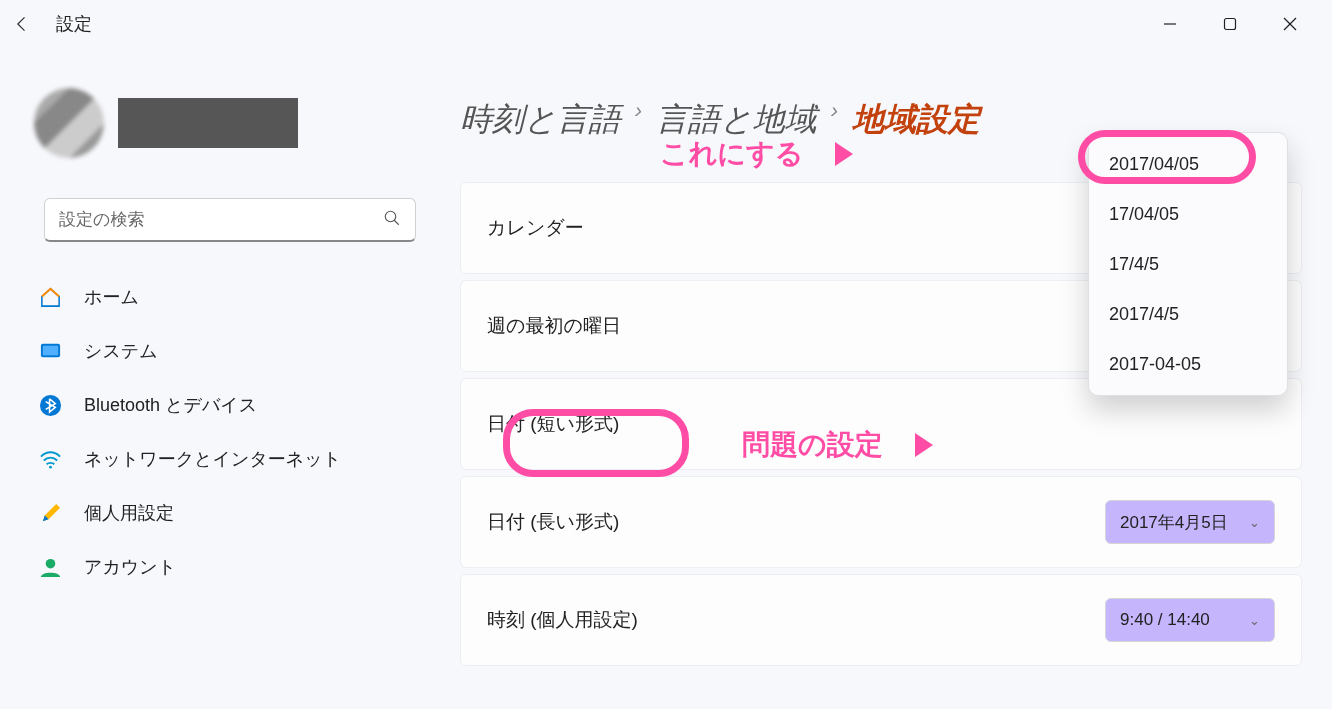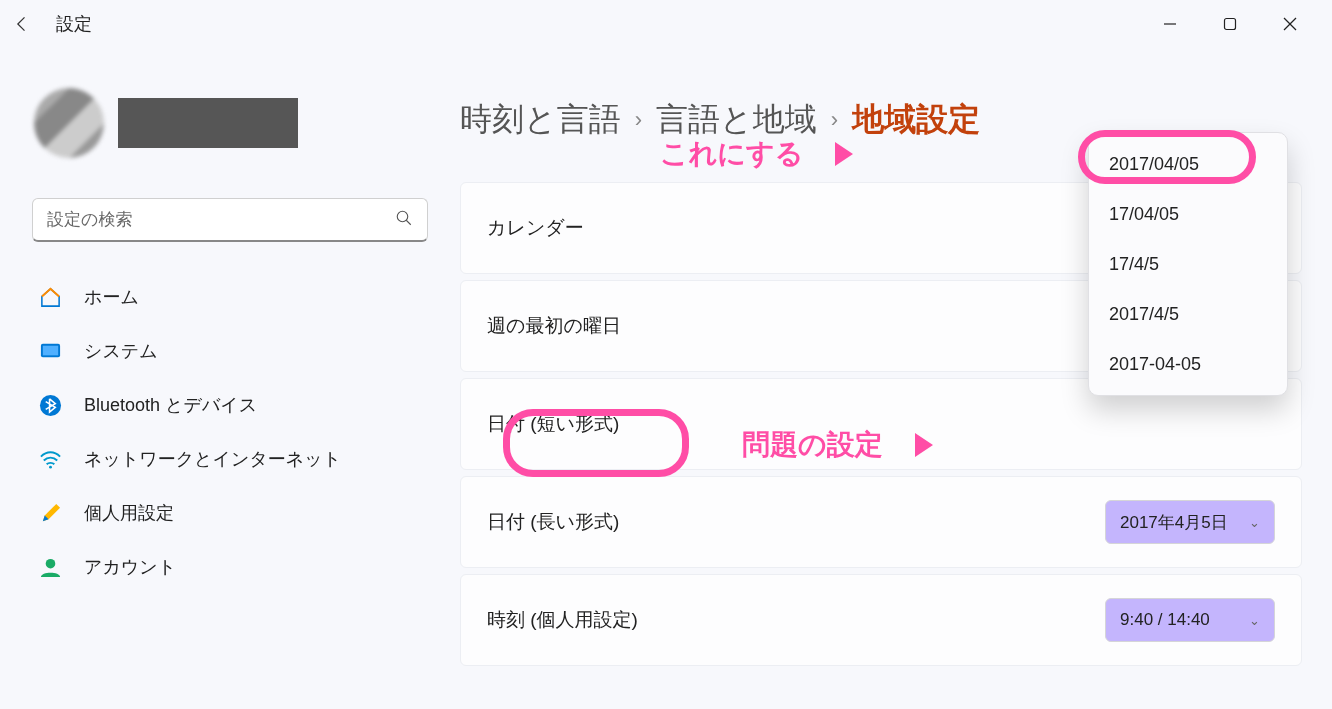--- a/index.html
+++ b/index.html
@@ -69,21 +69,21 @@
       border-radius: 50%;
       background: linear-gradient(135deg, #aaa 25%, #888 25% 50%, #ccc 50% 75%, #999 75%);
       filter: blur(2px);
     }
     .userbox {
       width: 180px;
       height: 50px;
       background: #565656;
     }
     .search-box {
-      margin: 20px 8px 30px;
+      margin: 20px 20px 30px;
       display: flex;
       align-items: center;
       background: #fff;
       border: 1px solid #d0d0d0;
       border-bottom: 2px solid #888;
       border-radius: 6px;
       padding: 0 14px;
       height: 44px;
     }
     .search-input {
@@ -118,26 +118,27 @@
       display: flex;
       align-items: center;
       justify-content: center;
     }
     .main {
       flex: 1;
       padding: 50px 30px 0 0;
     }
     .breadcrumb {
       display: flex;
-      align-items: center;
+      align-items: flex-start;
       gap: 14px;
       font-size: 32px;
       color: #555;
       margin-bottom: 40px;
       flex-wrap: wrap;
+      font-style: italic;
     }
     .breadcrumb .link {
       color: #555;
       cursor: pointer;
     }
     .breadcrumb .chev {
       color: #888;
       font-size: 22px;
     }
     .breadcrumb .current {

